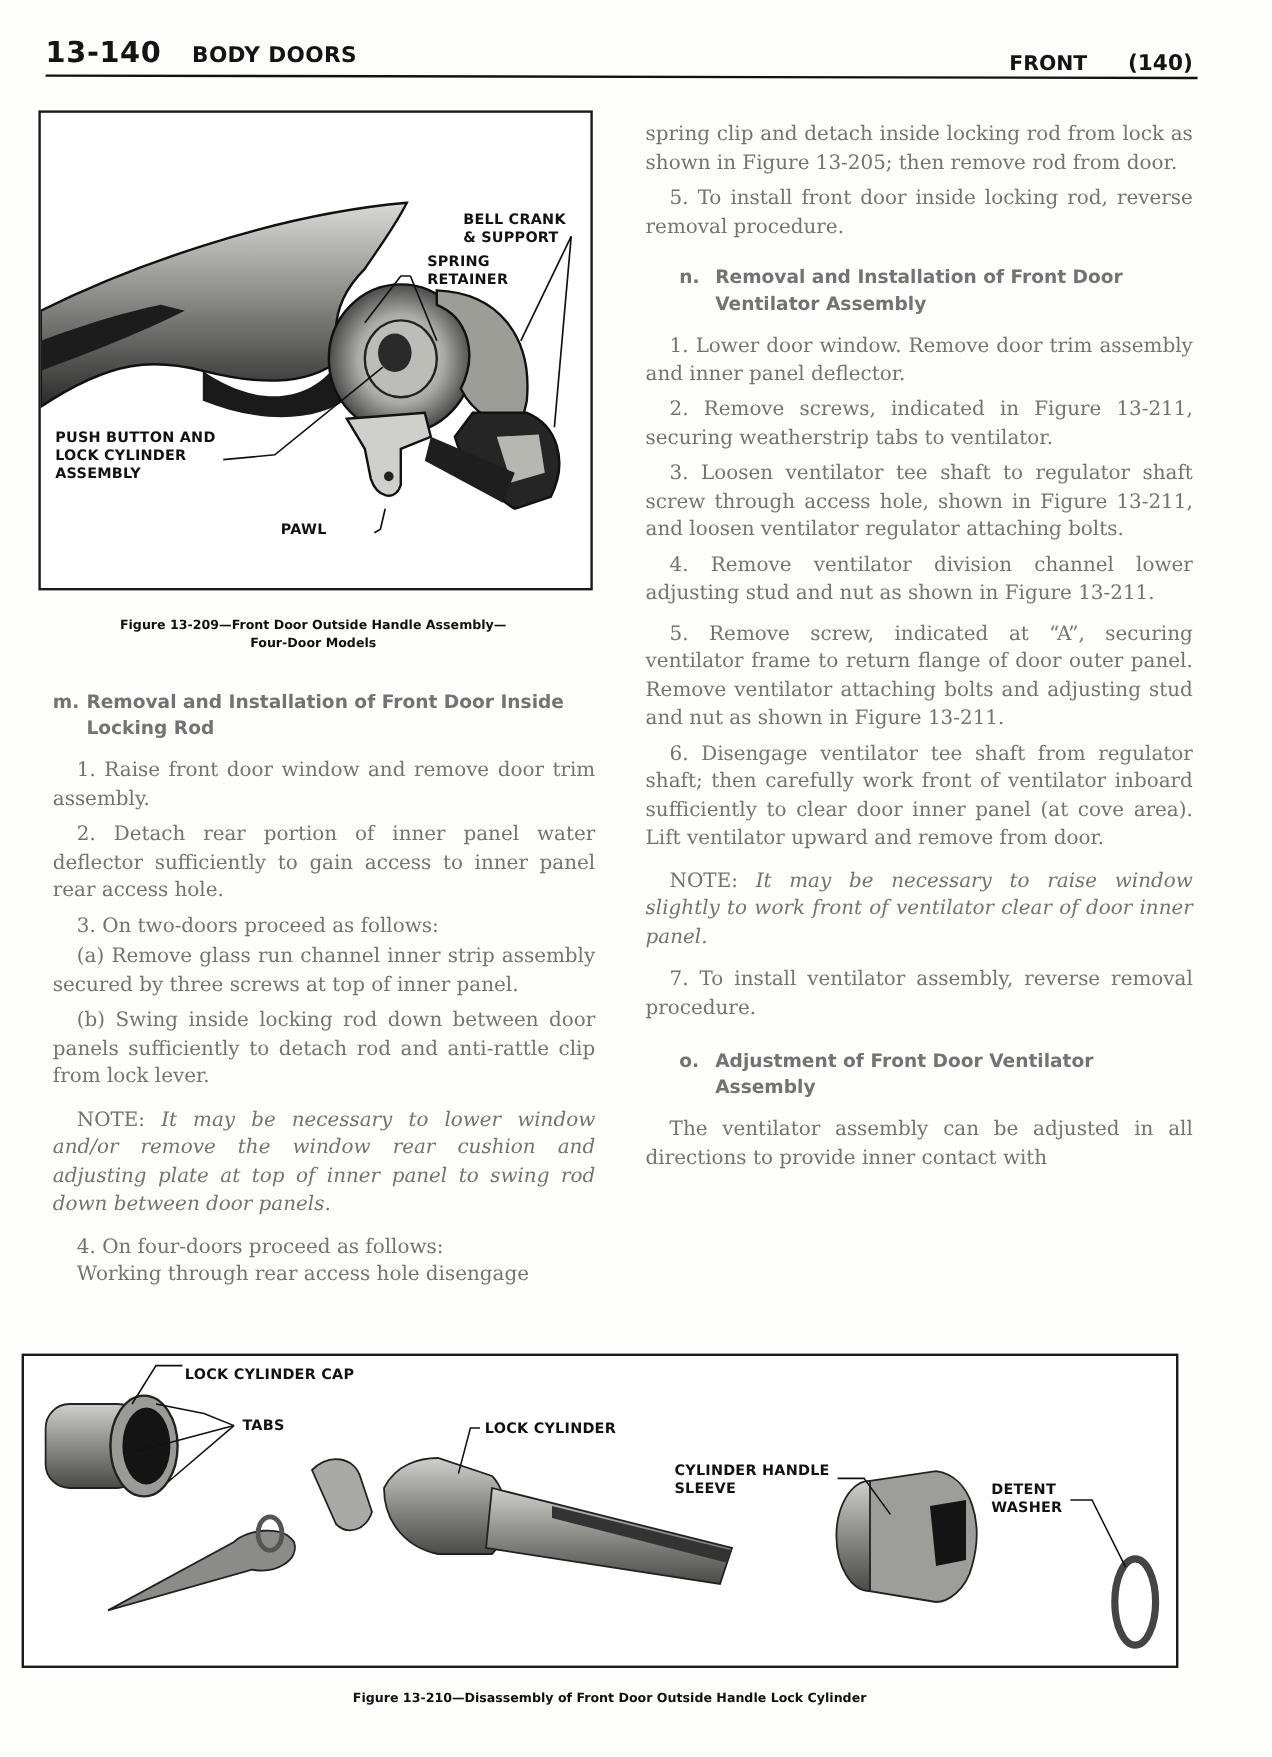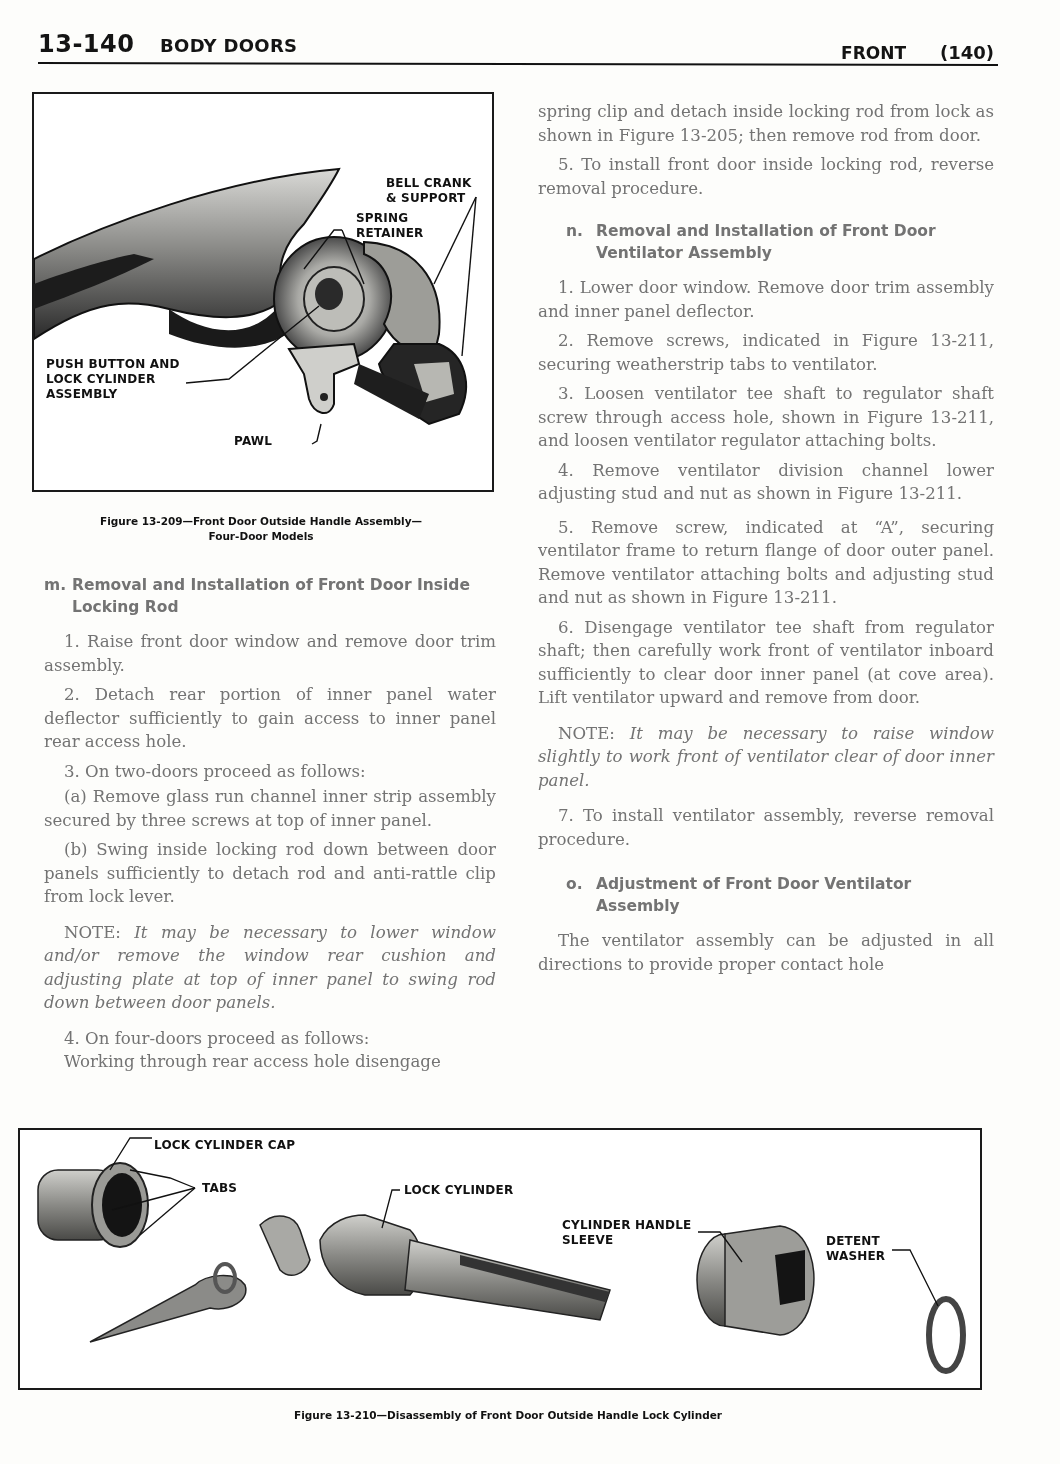--- a/index.html
+++ b/index.html
@@ -132,21 +132,21 @@
     <p>5. Remove screw, indicated at “A”, securing ventilator frame to return flange of door outer panel. Remove ventilator attaching bolts and adjusting stud and nut as shown in Figure 13-211.</p>
     <p style="margin-bottom:12px;">6. Disengage ventilator tee shaft from regulator shaft; then carefully work front of ventilator inboard sufficiently to clear door inner panel (at cove area). Lift ventilator upward and remove from door.</p>
     <p class="note" style="margin-bottom:12px;">
       <span>NOTE:</span>
       <i>It may be necessary to raise window slightly to work front of ventilator clear of door inner panel.</i>
     </p>
     <p>7. To install ventilator assembly, reverse removal procedure.</p>
     <div class="sec-head" style="margin-top:22px; padding-left:58px; text-indent:-30px;">
       <span class="letter" style="width:30px;">o.</span><span>Adjustment of Front Door Ventilator Assembly</span>
     </div>
-    <p>The ventilator assembly can be adjusted in all directions to provide proper contact hole</p>
+    <p>The ventilator assembly can be adjusted in all directions to provide inner contact with</p>
   </div>
 
   <div class="fig-box" style="left:18px; top:1128px; width:960px; height:258px;">
     <svg width="960" height="258" viewBox="0 0 960 258" style="position:absolute;left:0;top:0;">
       <defs>
         <linearGradient id="cyl" x1="0" y1="0" x2="0" y2="1">
           <stop offset="0" stop-color="#cfcfcb"></stop>
           <stop offset="0.5" stop-color="#8a8a86"></stop>
           <stop offset="1" stop-color="#4a4a47"></stop>
         </linearGradient>

